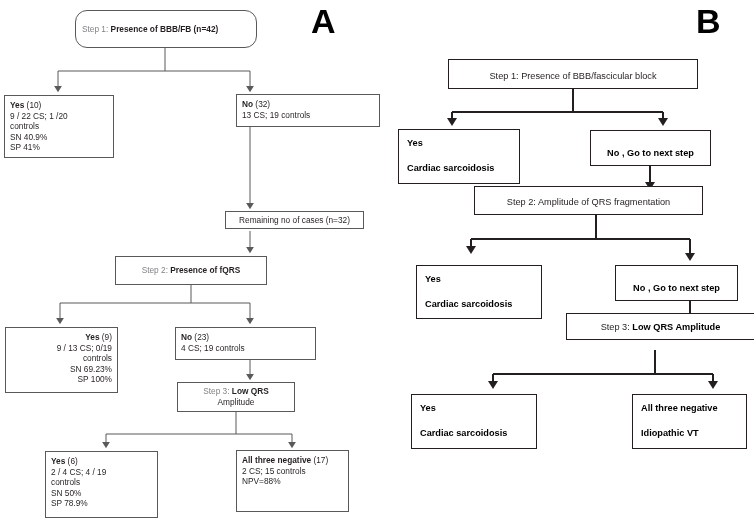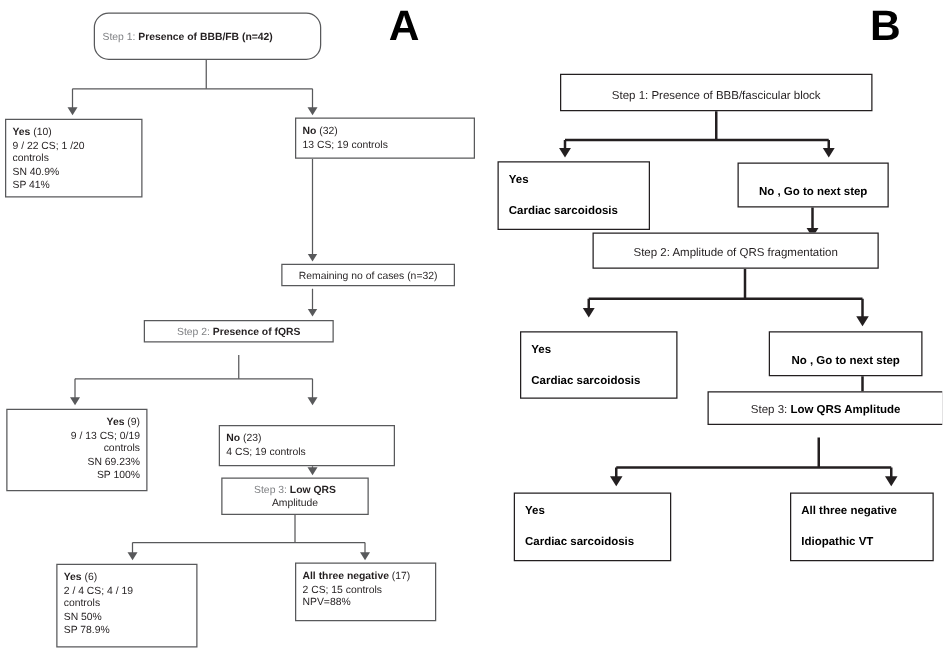--- a/index.html
+++ b/index.html
@@ -171,37 +171,37 @@
     <div class="line-row">
       <span class="strong">No</span><span class="norm"> (32)</span>
     </div>
     <div class="line-row">13 CS; 19 controls</div>
   </div>
 
   <div class="box a center" style="left:177px; top:211px; width:139px; height:18px;margin-left:48px;">
     <div class="line-row">Remaining no of cases (n=32)</div>
   </div>
 
-  <div class="box a center" style="left:115px; top:256px; width:152px; height:18px;align-items:center;">
+  <div class="box a center" style="left:115px; top:256px; width:152px; height:29px;align-items:center;">
     <div class="line-row">
       <span class="step-label">Step 2:</span><span class="strong"> Presence of fQRS</span>
     </div>
   </div>
 
   <div class="box a" style="left:5px; top:327px; width:113px; height:66px;align-items:flex-end;">
     <div class="line-row">
       <span class="strong">Yes</span><span class="norm"> (9)</span>
     </div>
     <div class="line-row">9 / 13 CS; 0/19</div>
     <div class="line-row">controls</div>
     <div class="line-row">SN 69.23%</div>
     <div class="line-row">SP 100%</div>
   </div>
 
-  <div class="box a" style="left:175px; top:340px; width:141px; height:33px;">
+  <div class="box a" style="left:175px; top:327px; width:141px; height:33px;">
     <div class="line-row">
       <span class="strong">No</span><span class="norm"> (23)</span>
     </div>
     <div class="line-row">4 CS; 19 controls</div>
   </div>
 
   <div class="box a center" style="left:177px; top:382px; width:118px; height:30px;">
     <div class="line-row">
       <span class="step-label">Step 3:</span><span class="strong"> Low QRS</span>
     </div>
@@ -211,21 +211,21 @@
   <div class="box a" style="left:45px; top:451px; width:113px; height:67px;">
     <div class="line-row">
       <span class="strong">Yes</span><span class="norm"> (6)</span>
     </div>
     <div class="line-row">2 / 4 CS; 4 / 19</div>
     <div class="line-row">controls</div>
     <div class="line-row">SN 50%</div>
     <div class="line-row">SP 78.9%</div>
   </div>
 
-  <div class="box a" style="left:236px; top:450px; width:113px; height:47px;">
+  <div class="box a" style="left:236px; top:450px; width:113px; height:62px;">
     <div class="line-row">
       <span class="strong">All three  negative</span><span class="norm"> (17)</span>
     </div>
     <div class="line-row">2 CS; 15 controls</div>
     <div class="line-row">NPV=88%</div>
   </div>
 
   <div class="box b center" style="left:448px; top:59px; width:250px; height:30px;">
     <div class="line-row">
       <span class="b-step-label">Step 1:</span><span class="b-step-label"> Presence of BBB/fascicular block</span>

